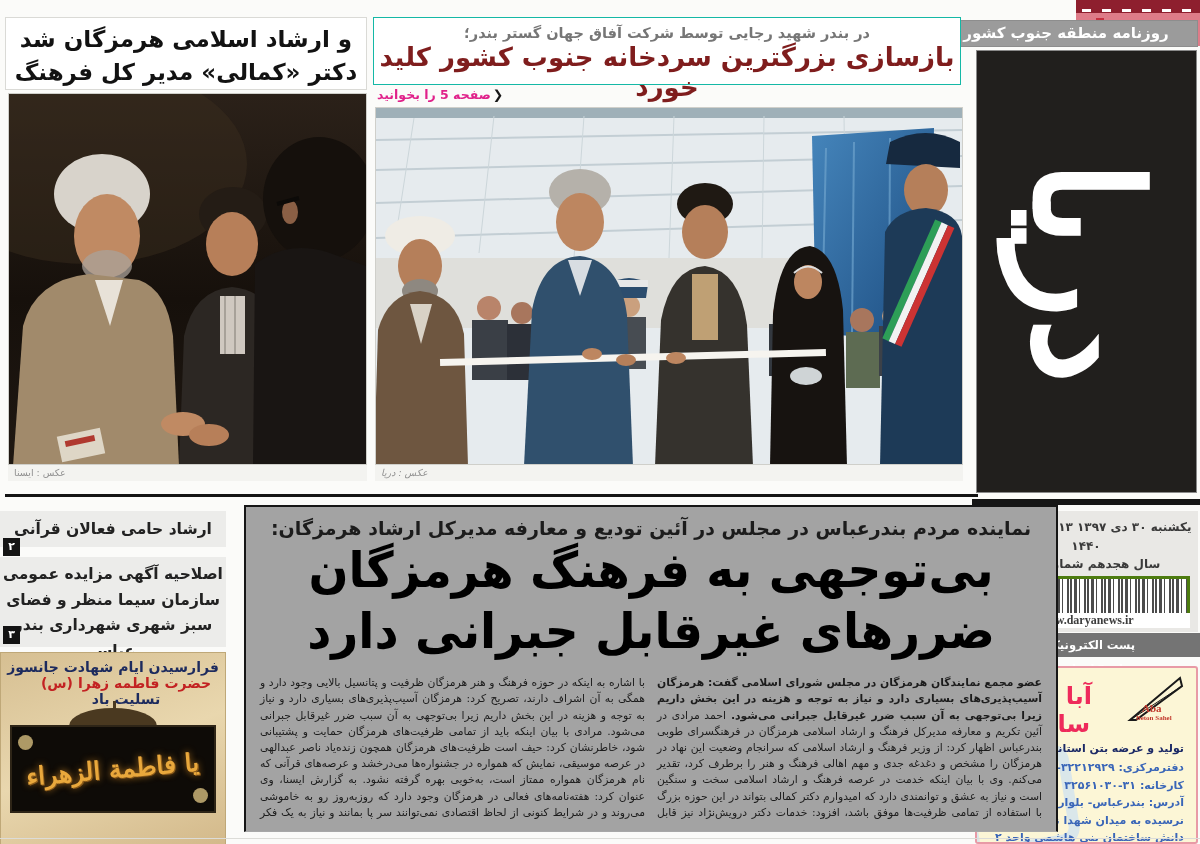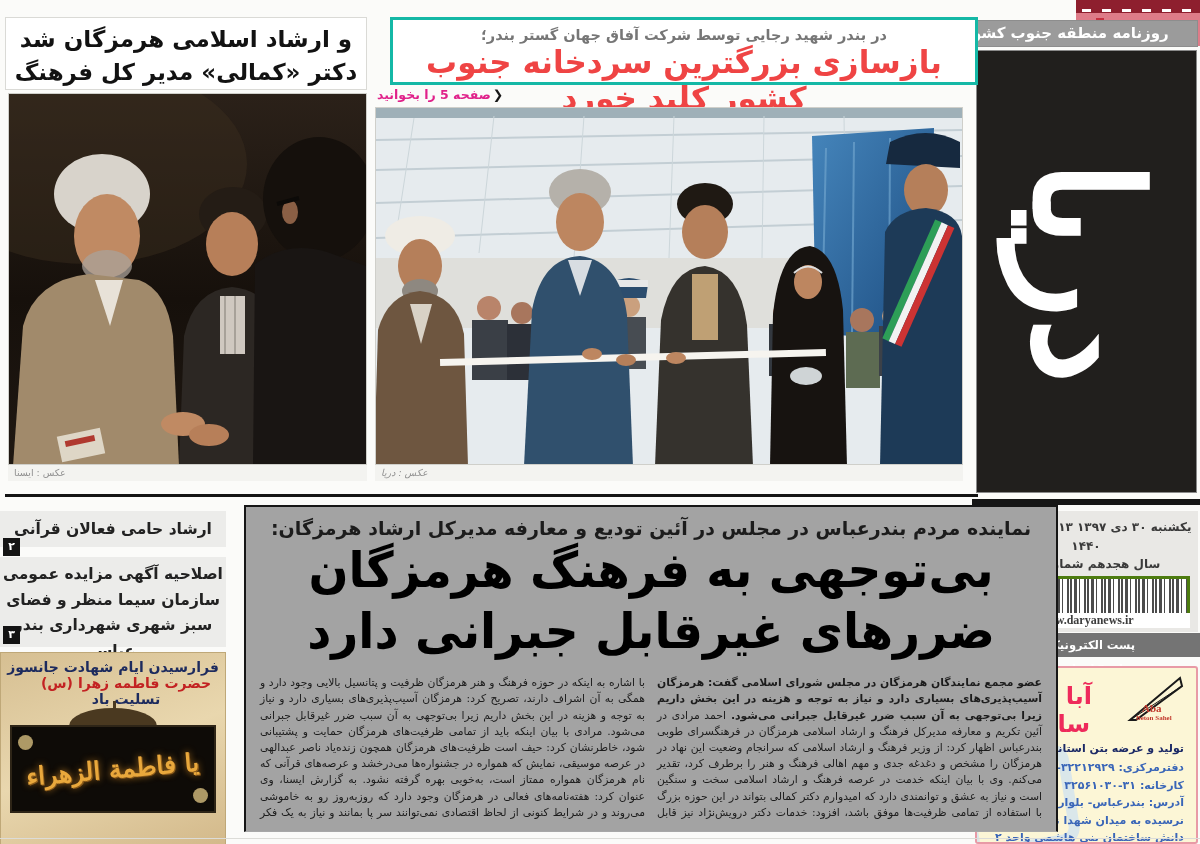--- a/index.html
+++ b/index.html
@@ -75,23 +75,23 @@
   .banner { position:relative; margin:-1px 9px 0; height:88px; background:#0e0b07;
     border:2px solid #2e2517; display:flex; align-items:center; justify-content:center; }
   .callig { font-family:"DejaVu Serif", serif; font-size:25px; font-weight:bold; color:#e9a83c;
     text-shadow:1px 1px 0 #8a5a1a, 0 0 7px rgba(230,150,40,.8); transform:rotate(-5deg); }
   .medal { position:absolute; width:15px; height:15px; border-radius:50%; background:#c9b377; opacity:.85; }
   .medal-tl { left:6px; top:8px; } .medal-br { right:6px; bottom:8px; }
 
   
   .box-tl { left:5px; top:17px; width:362px; height:73px; background:#fff; border:1px solid #dadad6;
     text-align:center; font-weight:bold; font-size:23px; line-height:1.42; color:#121212; padding-top:5px; }
-  .box-tc { left:390px; top:17px; width:588px; height:68px; background:#fff; border:3px solid #14b8a6; text-align:center; }
+  .box-tc { left:373px; top:17px; width:588px; height:68px; background:#fff; border:1px solid #14b8a6; text-align:center; }
   .tc-kicker { font-size:14.5px; font-weight:bold; color:#767676; padding-top:7px; }
-  .tc-title { font-size:31px; font-weight:bold; color:#ef4444; margin-top:1px; }
+  .tc-title { font-size:26px; font-weight:bold; color:#7f1d1d; margin-top:1px; }
   .page-ref { left:377px; top:87px; font-size:12.5px; font-weight:bold; color:#e0218a; display:flex; gap:2px; }
   .page-ref .arrow { color:#161616; font-weight:900; }
 
   
   .photo { border:1px solid #cfcfca; background:#ddd; overflow:hidden; }
   .photo-l { left:8px; top:93px; width:359px; height:372px; }
   .photo-r { left:375px; top:107px; width:588px; height:358px; }
   .cap-strip { top:465px; height:16px; background:#f3f3f0; font-size:9.5px; color:#909090; line-height:16px; }
   .cap-l { left:8px; width:359px; }
   .cap-r { left:375px; width:588px;font-style:italic; }

